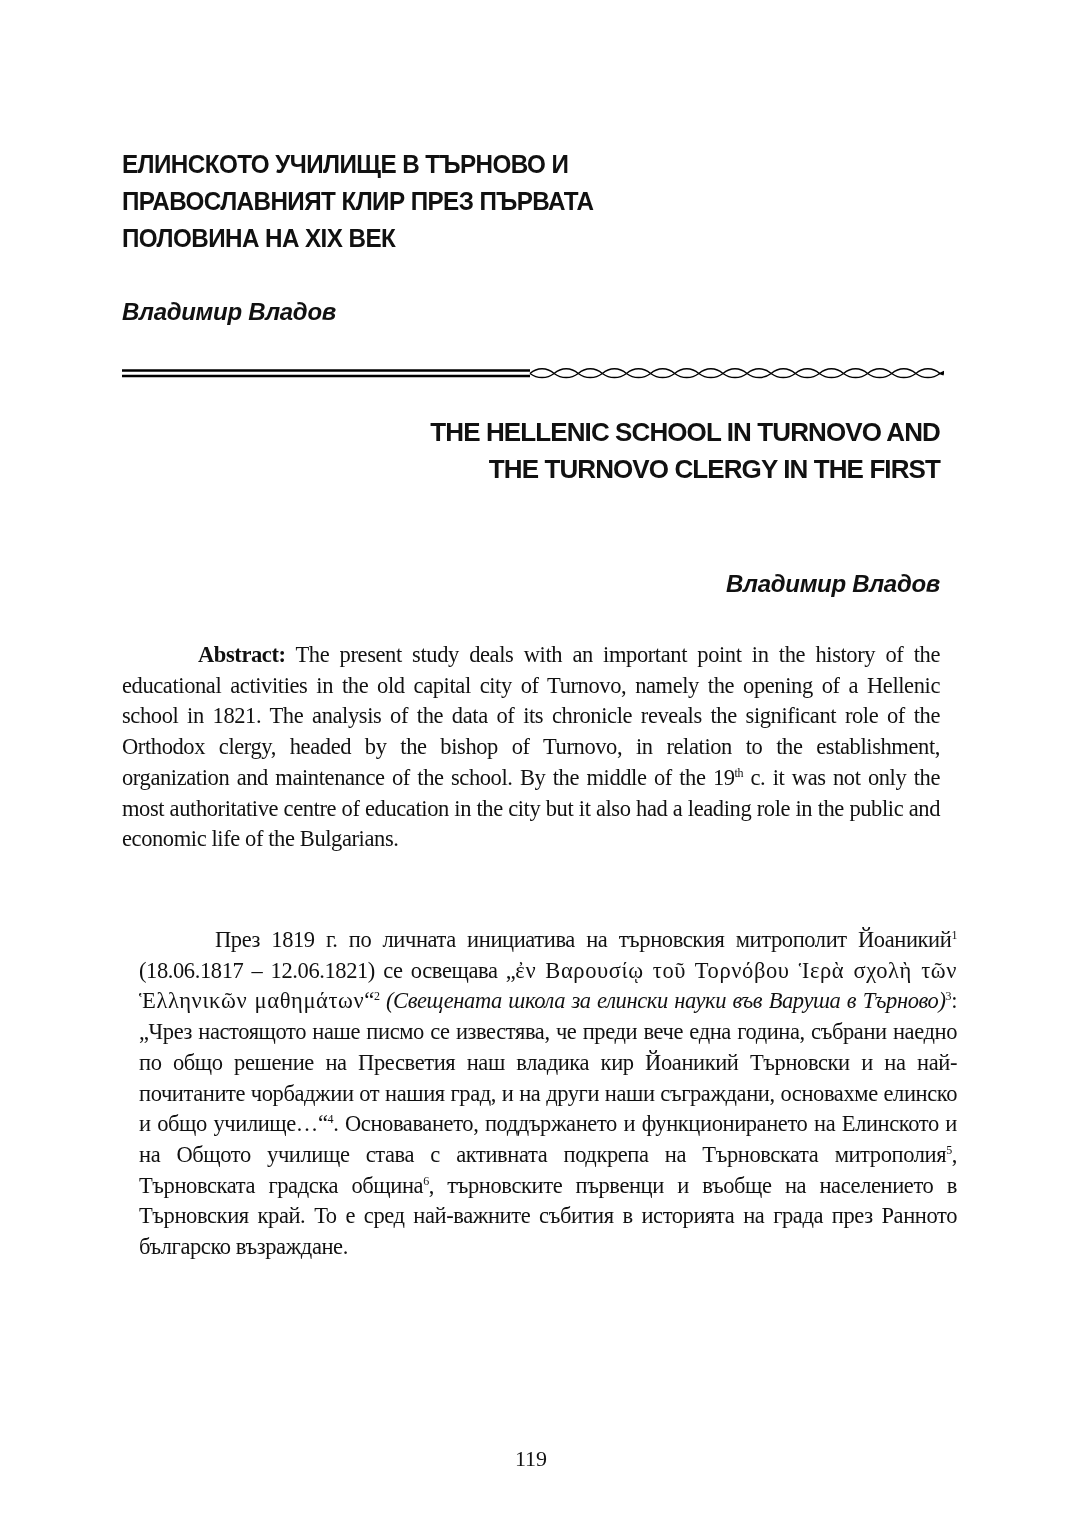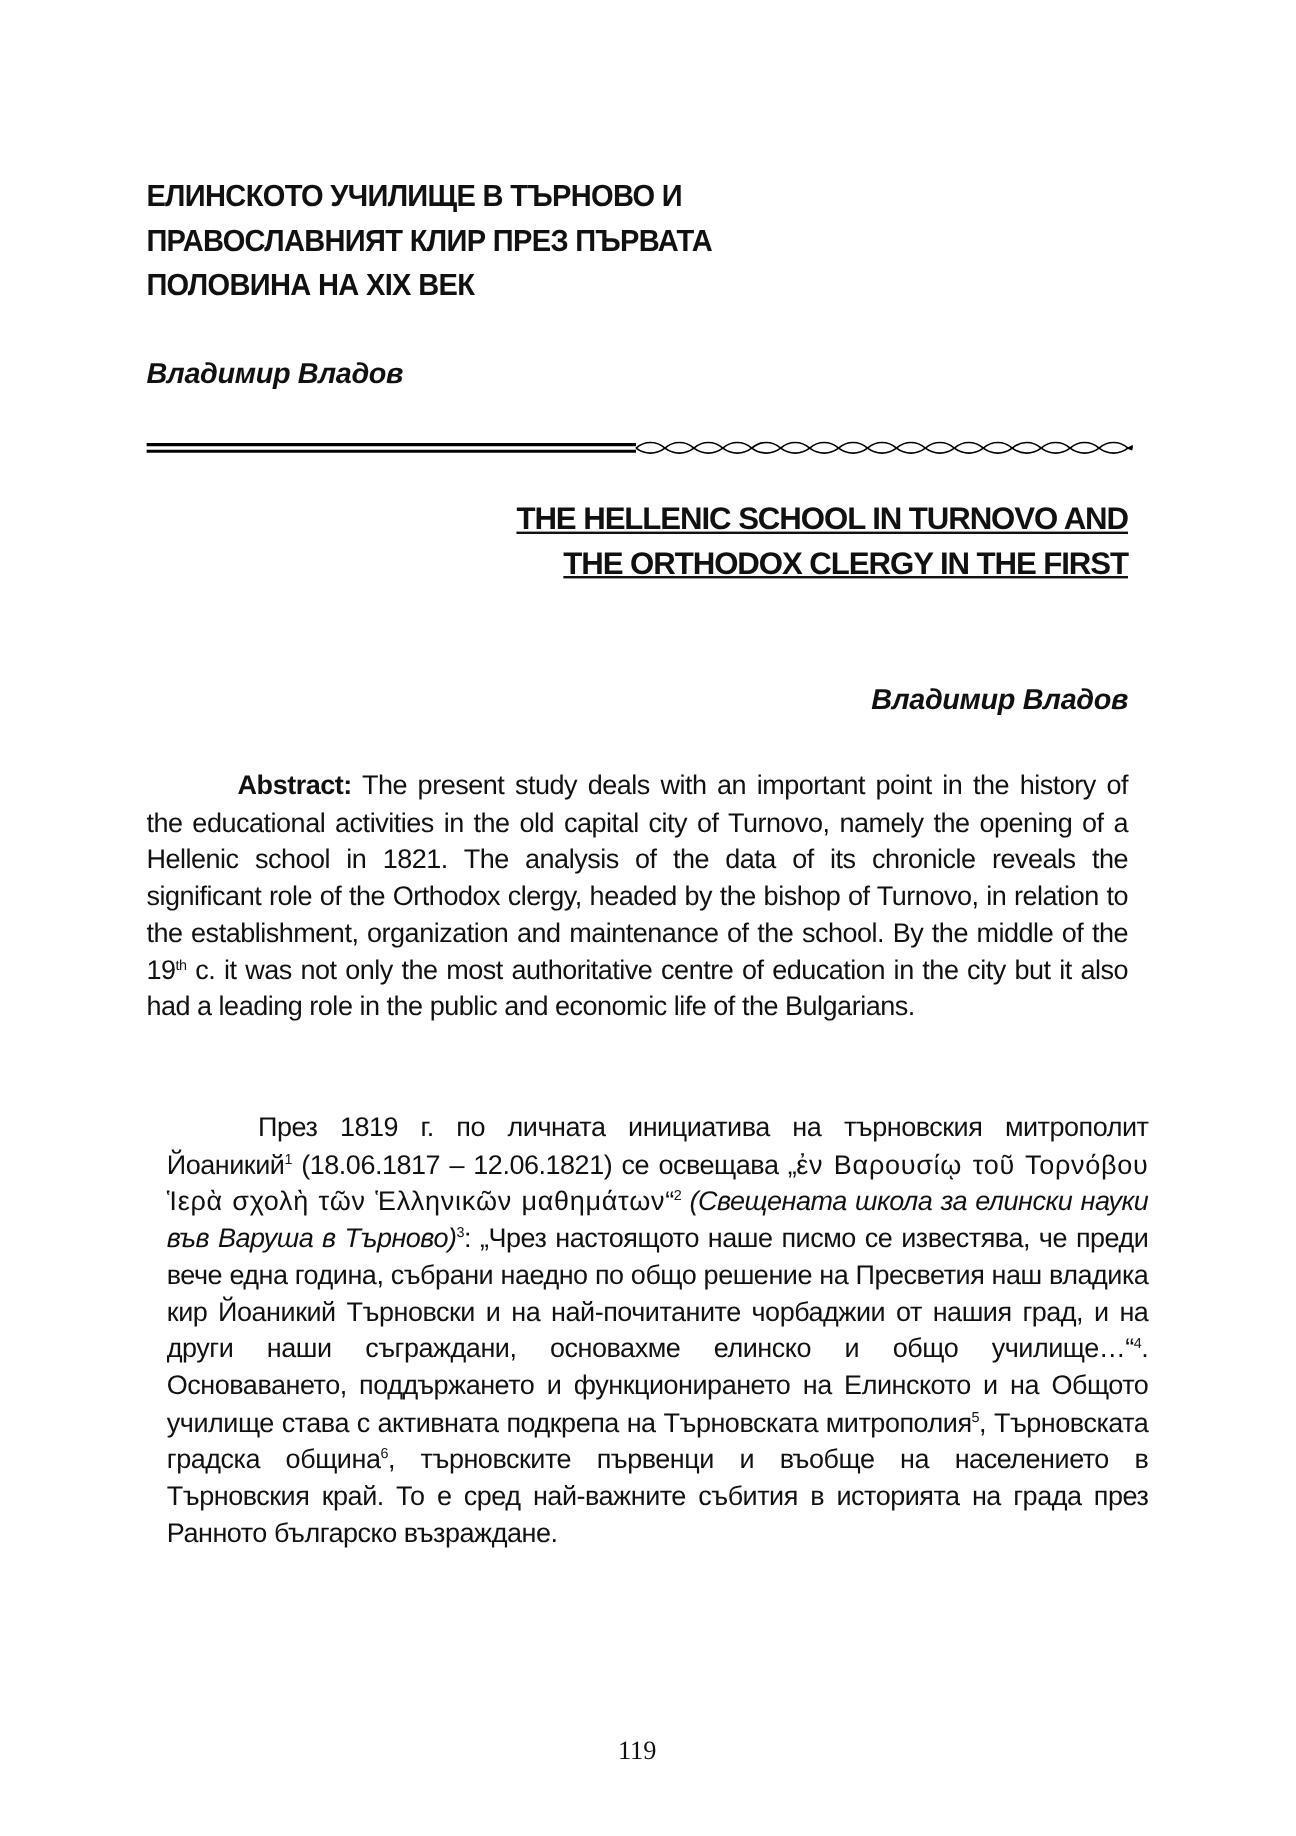--- a/index.html
+++ b/index.html
@@ -59,40 +59,40 @@
       top: 414px;
       width: 720px;
       text-align: right;
       font-family: "Liberation Sans", sans-serif;
       font-weight: bold;
       font-size: 26px;
       line-height: 37px;
       letter-spacing: -0.9px;
       white-space: nowrap;
     }
-    .title-en div { display: block; text-decoration: underline; }
+    .title-en div { display: block; }
     .title-en sup {
       font-size: 15px;
       vertical-align: 0;
       position: relative;
       top: -11px;
       margin-right: 6px;
     }
     .author-en {
       position: absolute;
       right: 0;
       top: 570px;
       font-family: "Liberation Sans", sans-serif;
       font-weight: bold;
       font-style: italic;
       font-size: 24px;
       letter-spacing: -0.3px;
     }
     .body-text {
-      font-family: Liberation Sans, sans-serif;
+      font-family: Liberation Serif, serif;
       font-size: 22.5px;
       line-height: 30.7px;
       text-align: justify;
       letter-spacing: -0.4px;
     }
     .abstract {
       position: absolute;
       left: 0;
       top: 640px;
       width: 818px;
@@ -175,21 +175,21 @@
         <path d="M769.7647058823529,7.5 C777,1.2000000000000002 786.6470588235294,1.2000000000000002 793.8823529411765,7.5"></path>
         <path d="M769.7647058823529,7.5 C777,12.899999999999999 786.6470588235294,12.899999999999999 793.8823529411765,7.5"></path>
         <path d="M793.8823529411765,7.5 C801.1176470588235,1.2000000000000002 810.7647058823529,1.2000000000000002 818,7.5"></path>
         <path d="M793.8823529411765,7.5 C801.1176470588235,12.899999999999999 810.7647058823529,12.899999999999999 818,7.5"></path>
         <path d="M818,7.5 l4,-2 l-1,3 z" fill="#000"></path>
       </g>
   </svg>
 
   <div class="title-en">
     <div>THE HELLENIC SCHOOL IN TURNOVO AND</div>
-    <div>THE ORTHODOX CLERGY IN THE FIRST</div>
+    <div>THE TURNOVO CLERGY IN THE FIRST</div>
   </div>
 
   <div class="author-en">Владимир Владов</div>
 
   <div class="abstract body-text indent"><span class="label">Abstract:</span><span> The present study deals with an important point in the history of the educational activities in the old capital city of Turnovo, namely the opening of a Hellenic school in 1821. The analysis of the data of its chronicle reveals the significant role of the Orthodox clergy, headed by the bishop of Turnovo, in relation to the establishment, organization and maintenance of the school. By the middle of the 19</span><sup class="fn">th</sup><span> c. it was not only the most authoritative centre of education in the city but it also had a leading role in the public and economic life of the Bulgarians.</span></div>
 
   <div class="para body-text indent"><span>През 1819 г. по личната инициатива на търновския митрополит Йоаникий</span><sup class="fn">1</sup><span> (18.06.1817 – 12.06.1821) се освещава „</span><span class="greek">ἐν Βαρουσίῳ τοῦ Τορνόβου Ἱερὰ σχολὴ τῶν Ἑλληνικῶν μαθημάτων</span><span>“</span><sup class="fn">2</sup><span class="it"> (Свещената школа за елински науки във Варуша в Търново)</span><sup class="fn">3</sup><span>: „Чрез настоящото наше писмо се известява, че преди вече една година, събрани наедно по общо решение на Пресветия наш владика кир Йоаникий Търновски и на най-почитаните чорбаджии от нашия град, и на други наши съграждани, основахме елинско и общо училище…“</span><sup class="fn">4</sup><span>. Основаването, поддържането и функционирането на Елинското и на Общото училище става с активната подкрепа на Търновската митрополия</span><sup class="fn">5</sup><span>, Търновската градска община</span><sup class="fn">6</sup><span>, търновските първенци и въобще на населението в Търновския край. То е сред най-важните събития в историята на града през Ранното българско възраждане.</span></div>
 
   <div class="page-number">119</div>
 </div>

